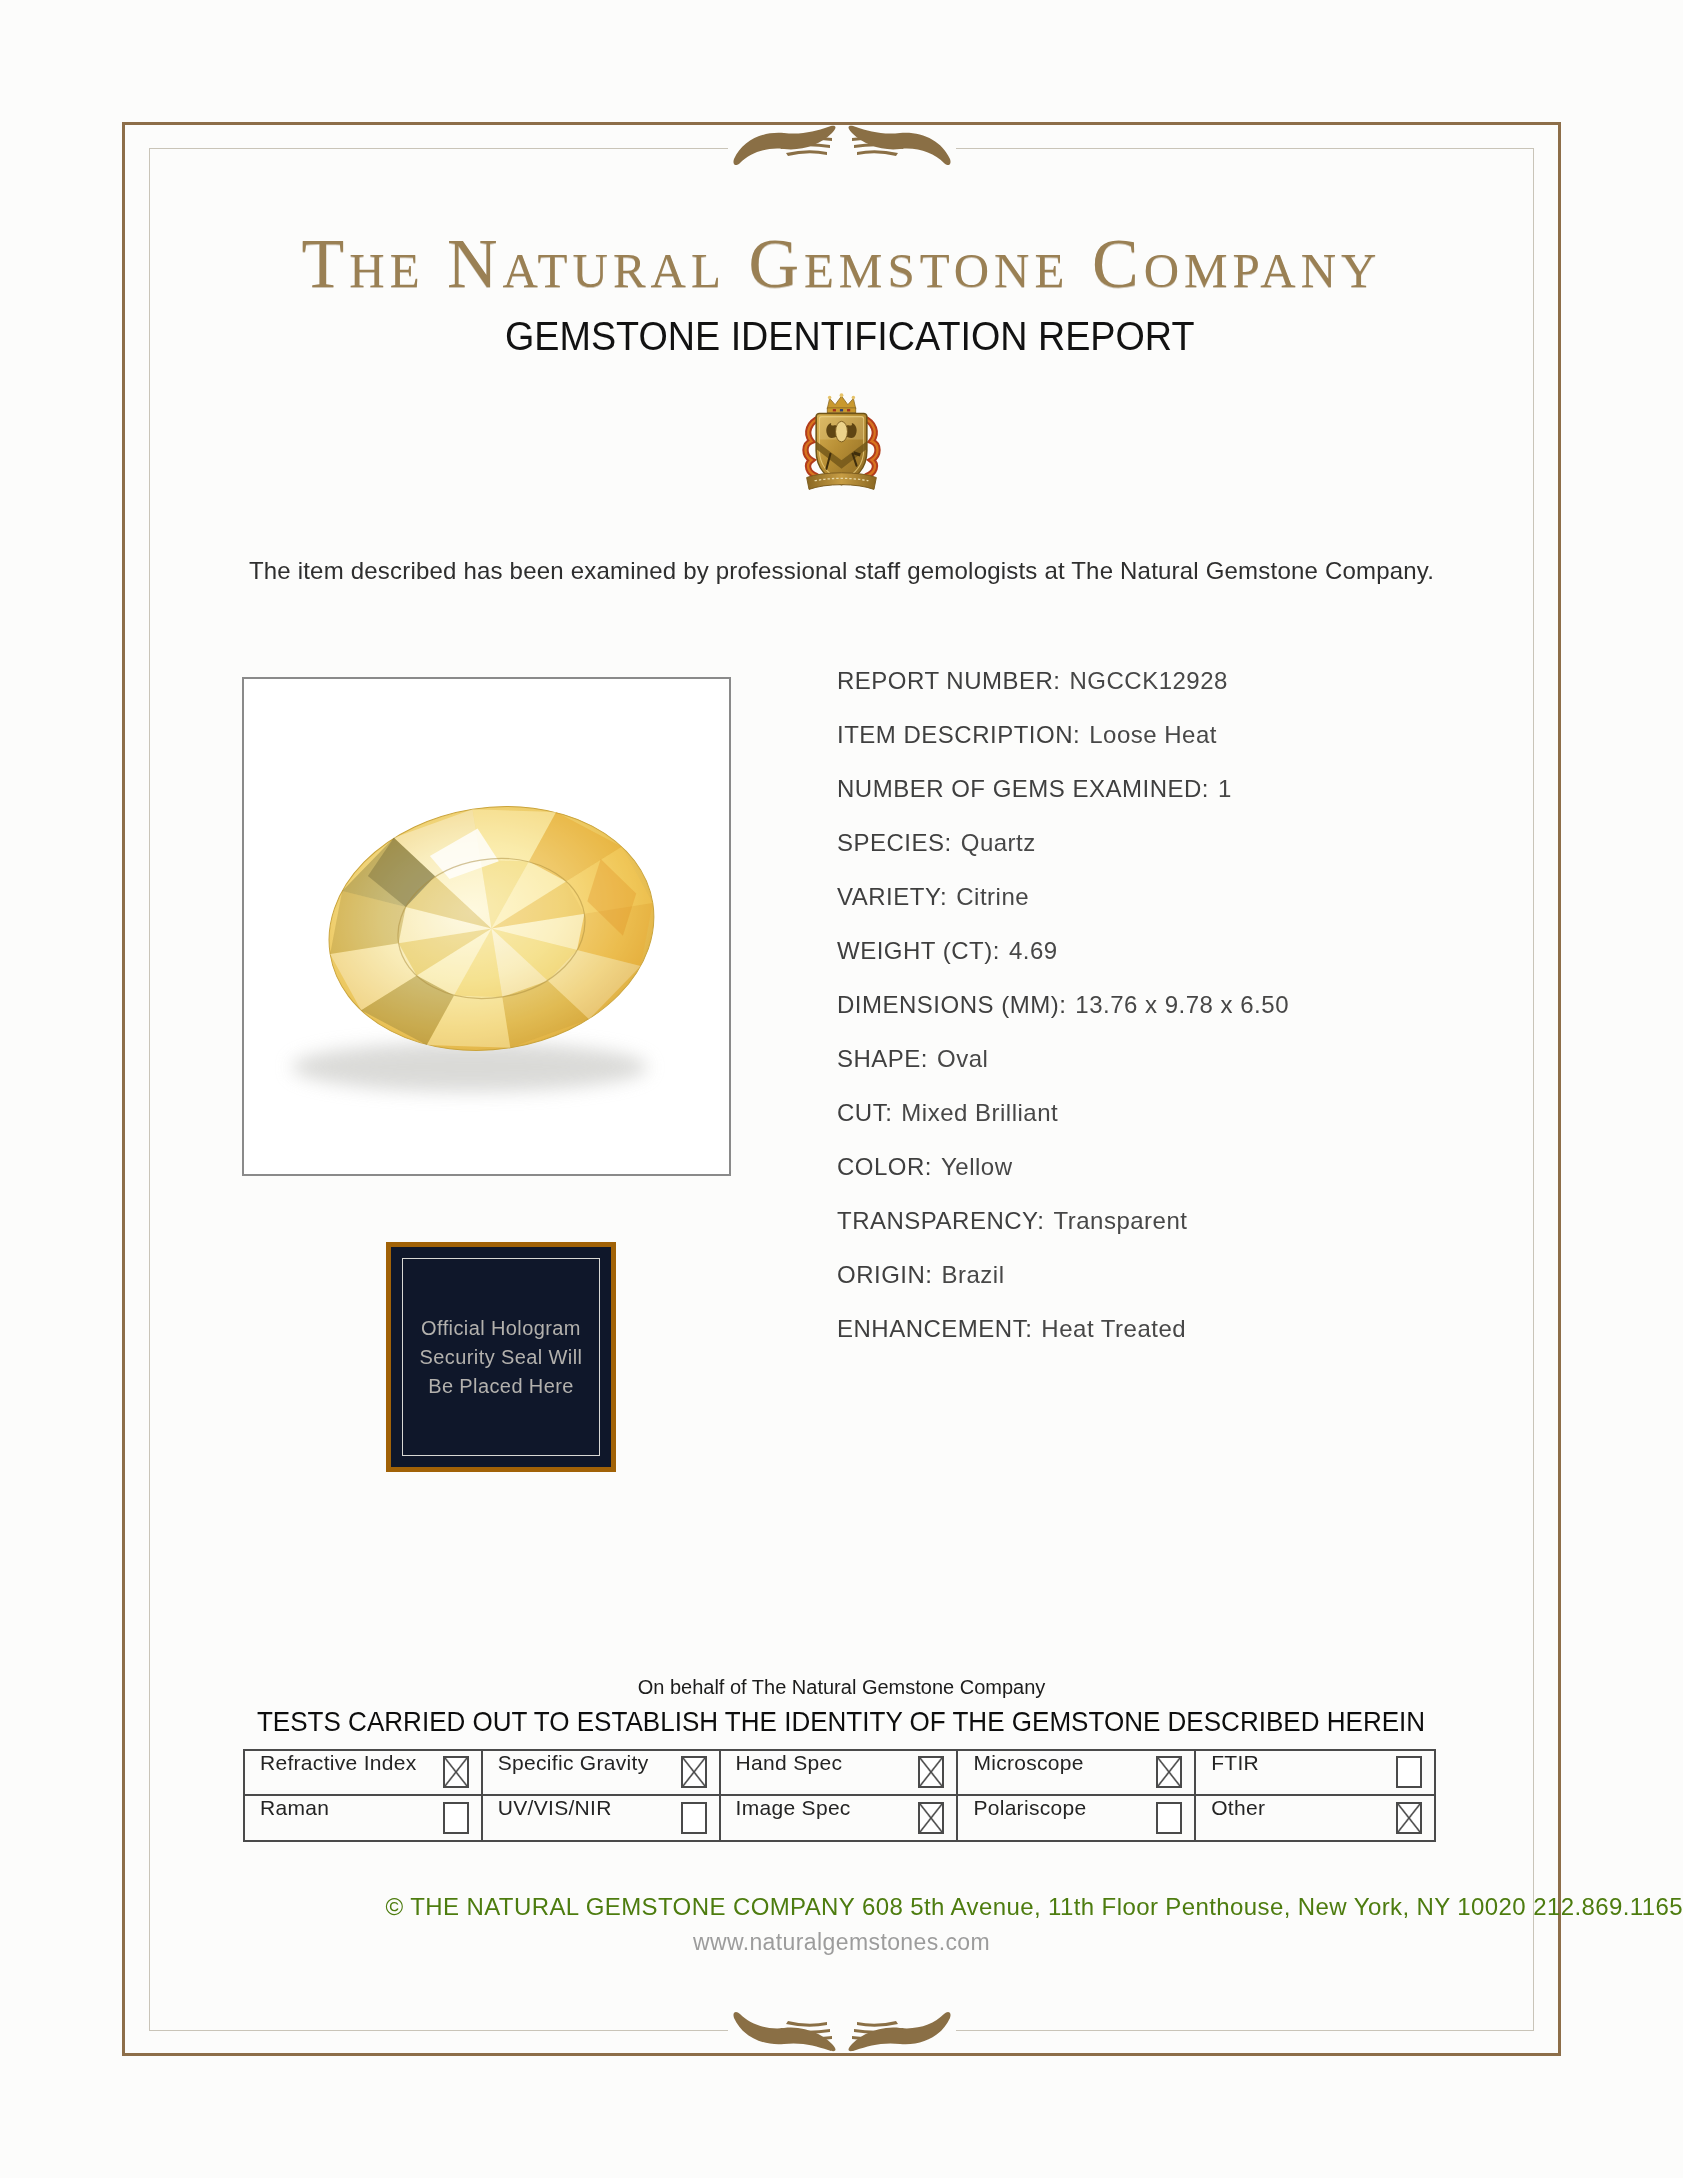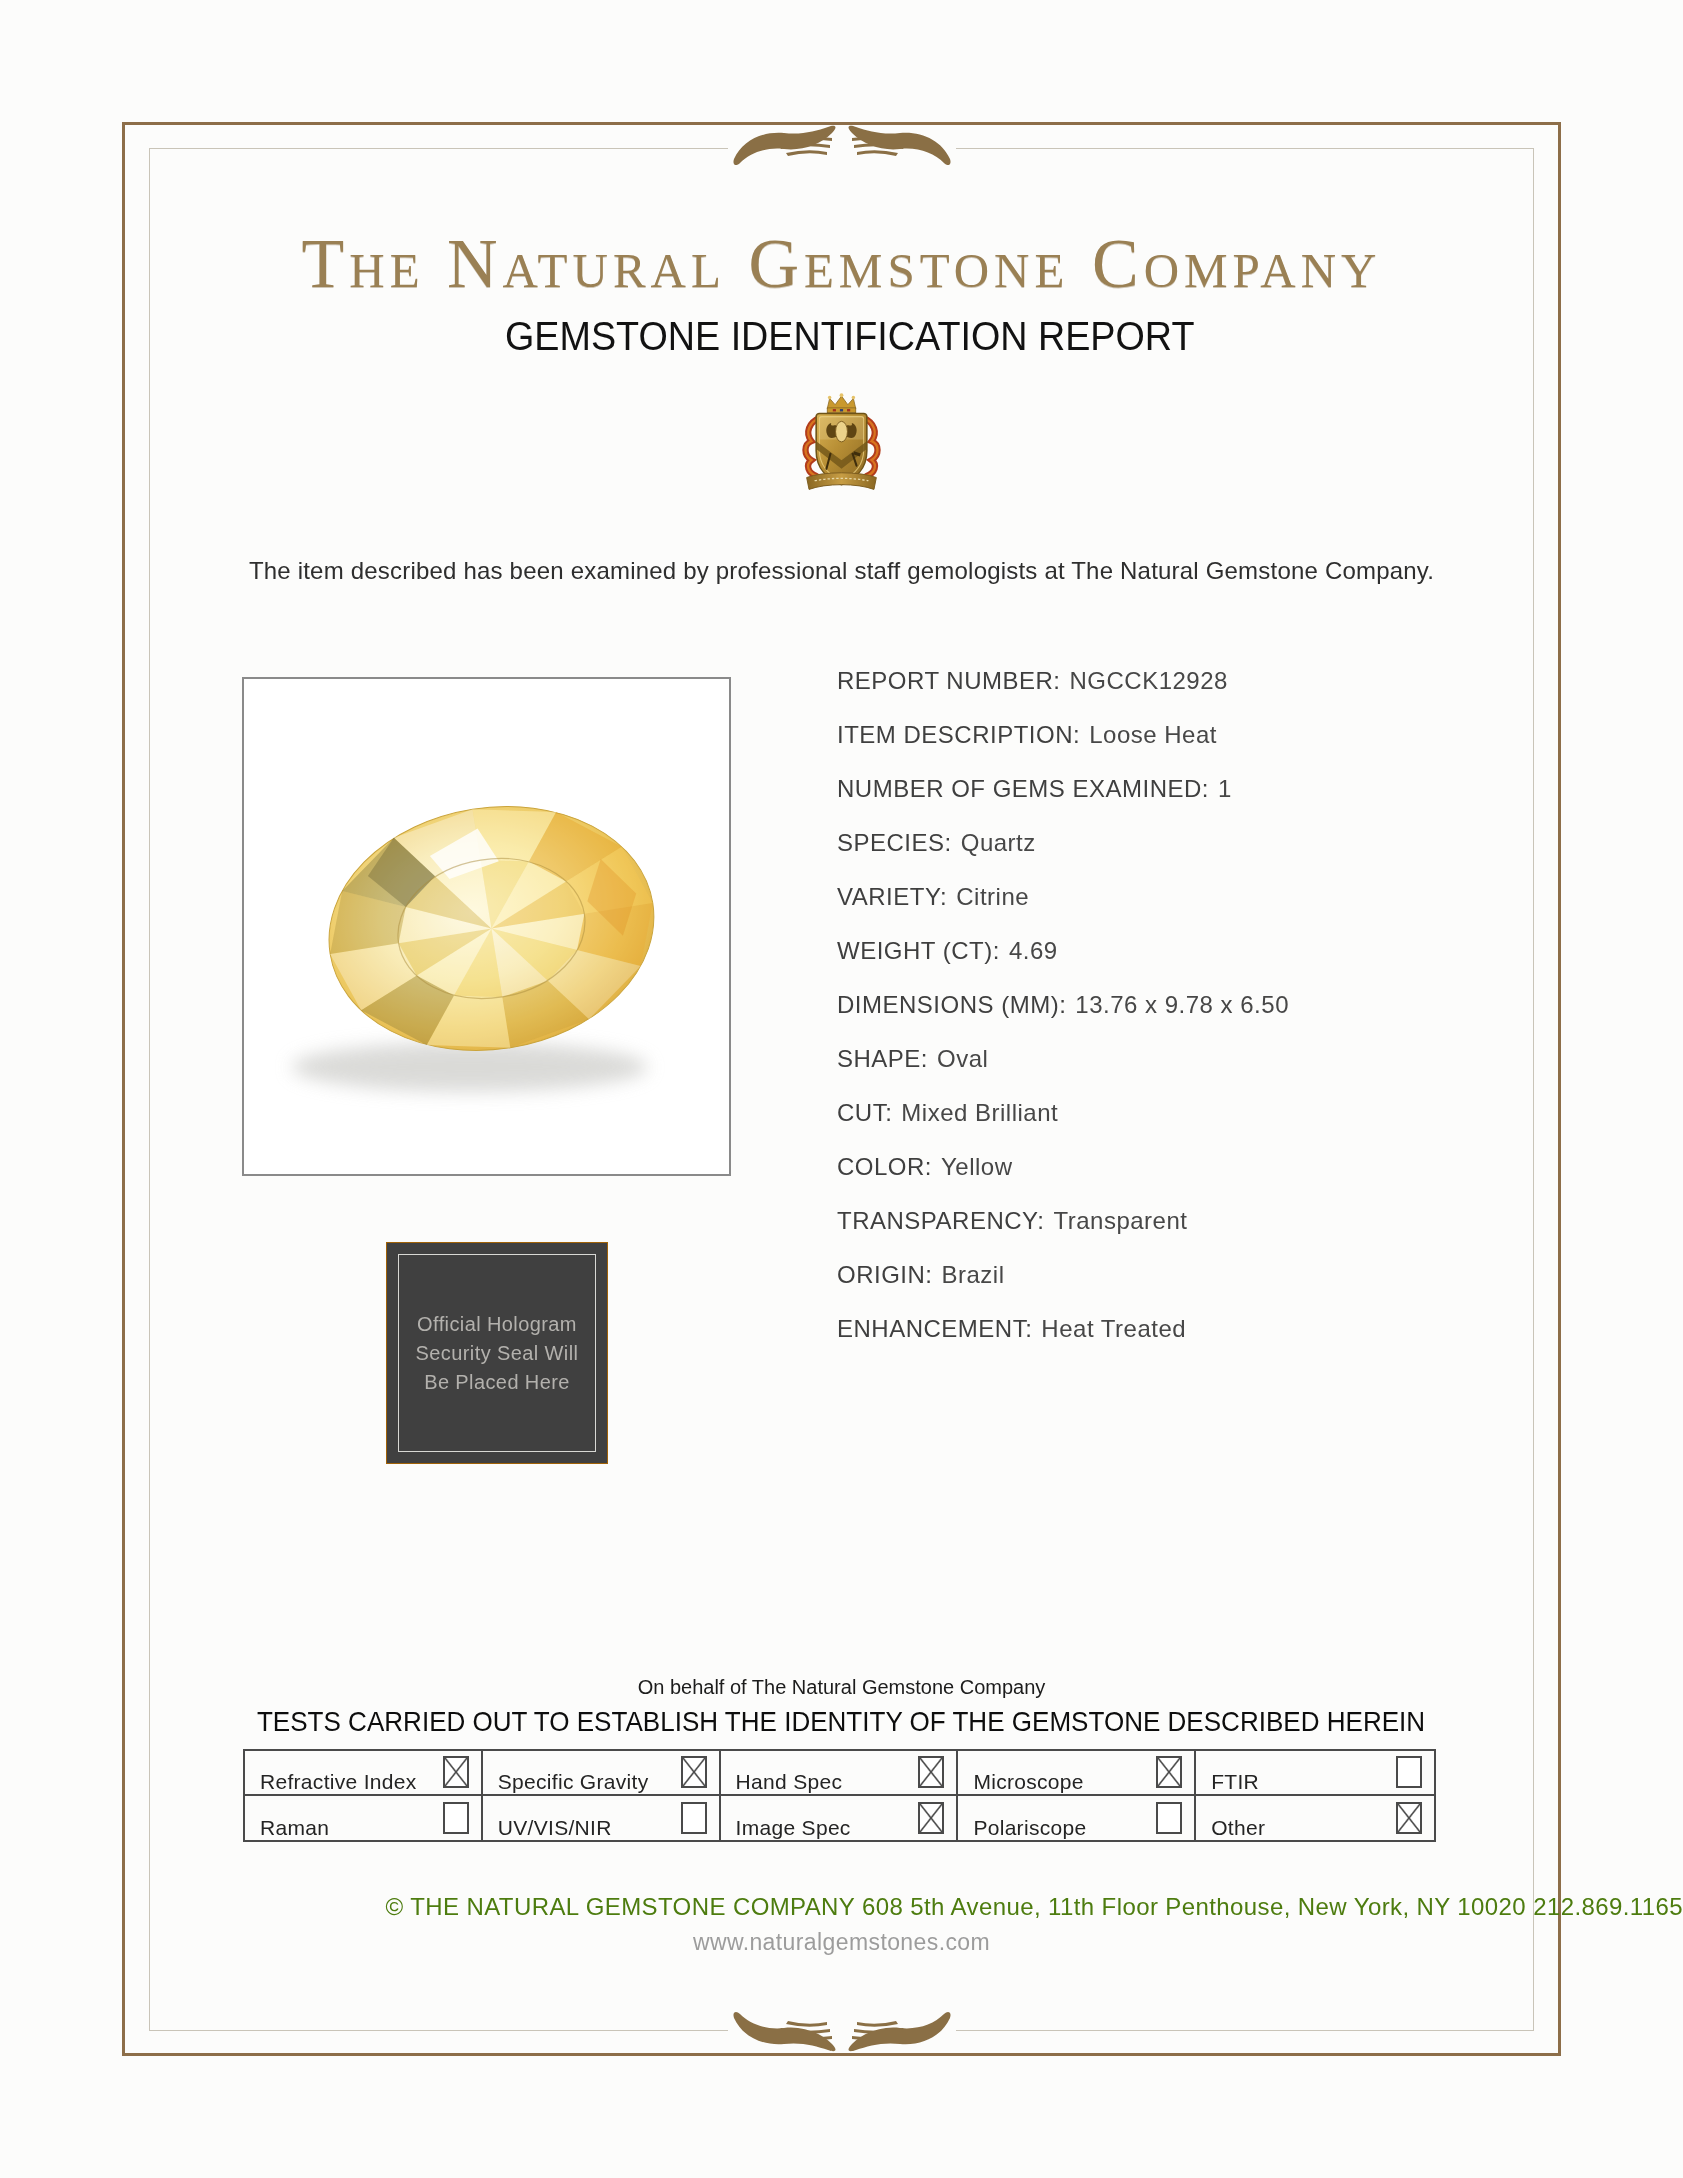--- a/index.html
+++ b/index.html
@@ -32,35 +32,35 @@
              border:2px solid #8a8a8a;background:#fff;z-index:3;}
   .photo-box svg{width:100%;height:100%;}
   
   .details{position:absolute;left:837px;top:654px;margin:0;padding:0;list-style:none;z-index:3;}
   .details li{height:54px;line-height:54px;font-size:24px;color:#3f3f3f;
               letter-spacing:0.5px;white-space:nowrap;}
   .details .lbl{color:#3f3f3f;}
   .details .val{color:#474747;margin-left:9px;}
   
   .holo-box{position:absolute;left:386px;top:1242px;width:220px;height:220px;
-            border:1px solid #a16207;background:#404040;z-index:3;}
+            border:5px solid #a16207;background:#0f172a;z-index:3;}
   .holo-inner{position:absolute;left:11px;top:11px;right:11px;bottom:11px;
               border:1px solid #d8d8d4;display:flex;align-items:center;justify-content:center;}
   .holo-text{text-align:center;font-size:20px;line-height:29px;color:#b3b1ad;letter-spacing:0.4px;}
   
   .on-behalf{position:absolute;left:0;right:0;top:1676px;text-align:center;
              font-size:20px;color:#1c1c1c;z-index:3;}
   .tests-heading{position:absolute;left:0;right:0;top:1706px;text-align:center;
                  font-size:28px;color:#0d0d0d;z-index:3;}
   .tests-heading span{display:inline-block;transform:scaleX(.93);}
   .tests-table{position:absolute;left:243px;top:1749px;width:1193px;height:93px;
                border:2px solid #4a4a4a;box-sizing:border-box;display:grid;
                grid-template-columns:repeat(5,1fr);grid-template-rows:1fr 1fr;z-index:3;}
   .tcell{position:relative;border-right:2px solid #4a4a4a;border-bottom:2px solid #4a4a4a;
-         display:flex;align-items:flex-end;}
+         display:flex;align-items:flex-start;}
   .tcell:nth-child(5n){border-right:none;}
   .tcell:nth-child(n+6){border-bottom:none;}
   .tlabel{margin-left:15px;font-size:21px;color:#242424;letter-spacing:0.3px;}
   .cbox{position:absolute;right:12px;top:50%;transform:translateY(-50%);
         width:26px;height:32px;border:2px solid #4a4a4a;box-sizing:border-box;background:#fff;}
   .cbox.checked{background-image:
       linear-gradient(to top right,transparent calc(50% - 1.4px),#4a4a4a calc(50% - 0.2px),#4a4a4a calc(50% + 0.2px),transparent calc(50% + 1.4px)),
       linear-gradient(to bottom right,transparent calc(50% - 1.4px),#4a4a4a calc(50% - 0.2px),#4a4a4a calc(50% + 0.2px),transparent calc(50% + 1.4px));}
   
   .footer1{position:absolute;left:0;right:0;top:1893px;text-align:right;

